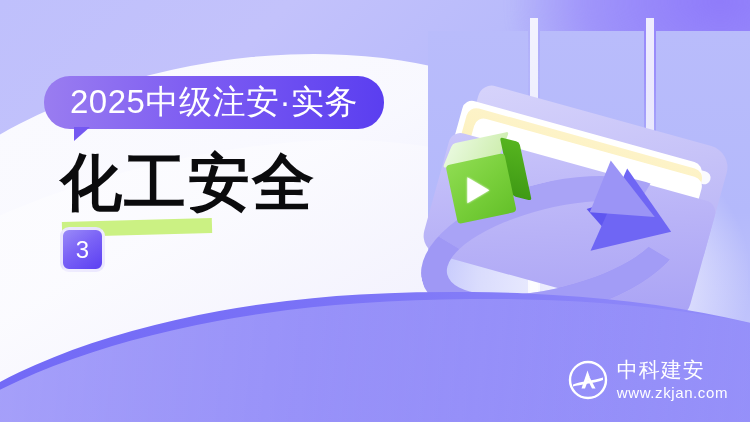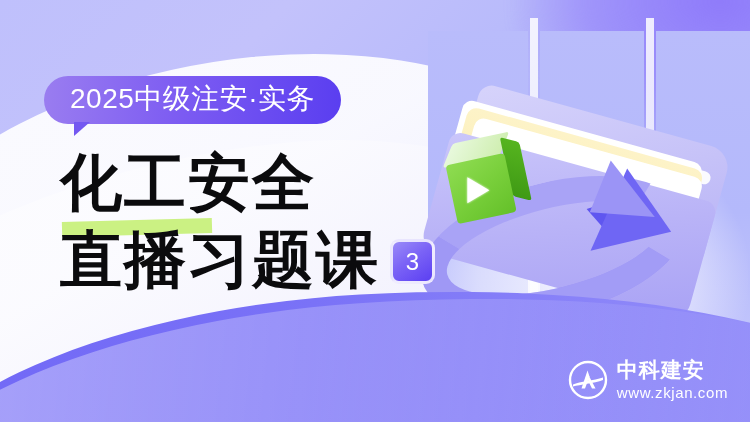--- a/index.html
+++ b/index.html
@@ -209,21 +209,21 @@
   }
 
   
   .badge {
     position: absolute;
     left: 44px; top: 76px;
     padding: 9px 26px 11px 26px;
     border-radius: 26px;
     background: linear-gradient(95deg, #9a7df0 0%, #7d5cf2 45%, #5a3ef0 100%);
     color: #ffffff;
-    font-size: 28px;
+    font-size: 33px;
     letter-spacing: .5px;
     line-height: 1;
     white-space: nowrap;
   }
   .badge-tail {
     position: absolute;
     left: 30px; bottom: -12px;
     width: 0; height: 0;
     border-left: 16px solid #7458f1;
     border-bottom: 14px solid transparent;
@@ -281,21 +281,21 @@
     right: 22px; bottom: 22px;
     display: flex;
     align-items: center;
     gap: 9px;
   }
   .logo-mark { width: 40px; height: 40px; flex: 0 0 40px; }
   .logo-text { display: flex; flex-direction: column; line-height: 1; }
   .logo-name {
     color: #ffffff;
     font-size: 21px;
-    font-weight: 700;
+    font-weight: 400;
     letter-spacing: 1px;
   }
   .logo-url {
     color: #ffffff;
     font-size: 15px;
     letter-spacing: .6px;
     margin-top: 5px;
   }
 </style>
 </head>
@@ -346,21 +346,20 @@
 
   <div class="badge">
     <span>2025中级注安·实务</span>
     <span class="badge-tail"></span>
   </div>
 
   <div class="title-block">
     <div class="green-mark"></div>
     <div class="headline">化工安全</div>
     <div class="headline headline-2">
-      <span>直播习题课</span>
       <span class="num-badge">3</span>
     </div>
   </div>
 
   <div class="logo">
     <svg class="logo-mark" viewBox="0 0 40 40">
       <circle cx="20" cy="20" r="18" fill="none" stroke="#ffffff" stroke-width="2.4"></circle>
       <path d="M13.5 28.5 L19.5 10.5 L21.5 16.5 L17 28.5 Z" fill="#ffffff"></path>
       <path d="M21 16 L27.5 28.5 L24 28.5 L19.6 19.5 Z" fill="#ffffff"></path>
       <path d="M5 24.5 C12 21.5, 26 20.5, 35 17.5 L35 20 C26 23.5, 12 24.5, 5 26.5 Z" fill="#ffffff"></path>

